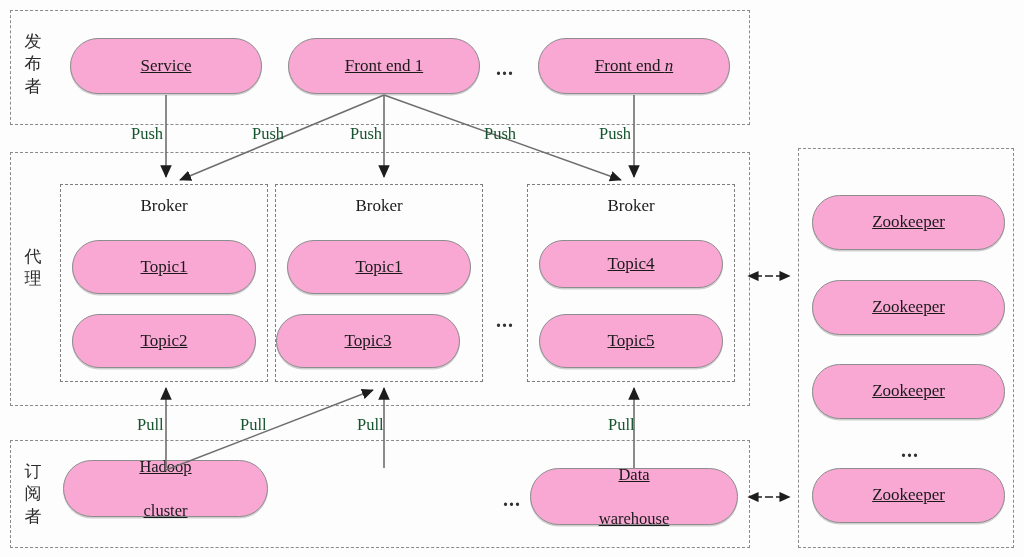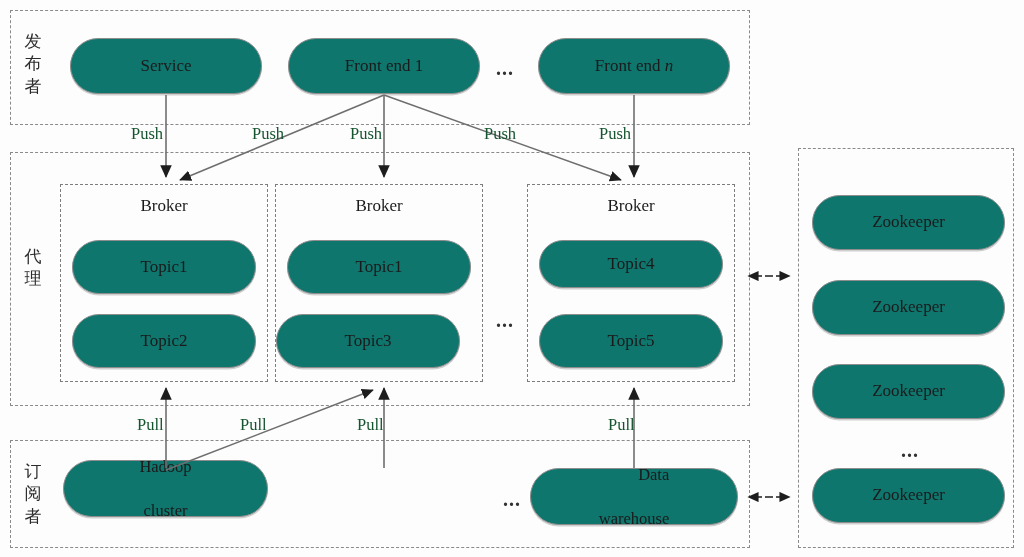--- a/index.html
+++ b/index.html
@@ -46,29 +46,30 @@
     letter-spacing: 0;
     width: 26px;
   }
   .side-label span { display: block; }
   
   .node {
     position: absolute;
     box-sizing: border-box;
     border: 1.4px solid #8d8d8d;
     border-radius: 999px;
-    background: #0f766e;
+    background: #f9a8d4;
     color: #1a1a1a;
     display: flex;
     align-items: center;
     justify-content: center;
     text-align: center;
     font-size: 17px;
     line-height: 1.18;
     box-shadow: 0 1.5px 0 rgba(150,150,150,0.45);
+    text-decoration: underline;
   }
   .node.two-line { font-size: 16.5px; }
   .node-text { display: block; }
   .node-text .l2 { display: block; margin-top: 24px; }
   
   .caption {
     position: absolute;
     font-size: 17px;
     color: #1a1a1a;
     text-align: center;
@@ -161,21 +162,21 @@
     <span class="node-text">Topic5</span>
   </div>
 
   <div class="node two-line" style="left:63px; top:460px; width:205px; height:57px;">
     <span class="node-text">
       <span>Hadoop</span>
       <span class="l2">cluster</span>
     </span>
   </div>
   <div class="ellipsis" style="left:503px; top:489px;">...</div>
-  <div class="node two-line" style="left:530px; top:468px; width:208px; height:57px;text-align:right;">
+  <div class="node two-line" style="left:530px; top:468px; width:208px; height:57px;">
     <span class="node-text">
       <span>Data</span>
       <span class="l2">warehouse</span>
     </span>
   </div>
 
   <div class="node" style="left:812px; top:195px; width:193px; height:55px;">
     <span class="node-text">Zookeeper</span>
   </div>
   <div class="node" style="left:812px; top:280px; width:193px; height:55px;">

